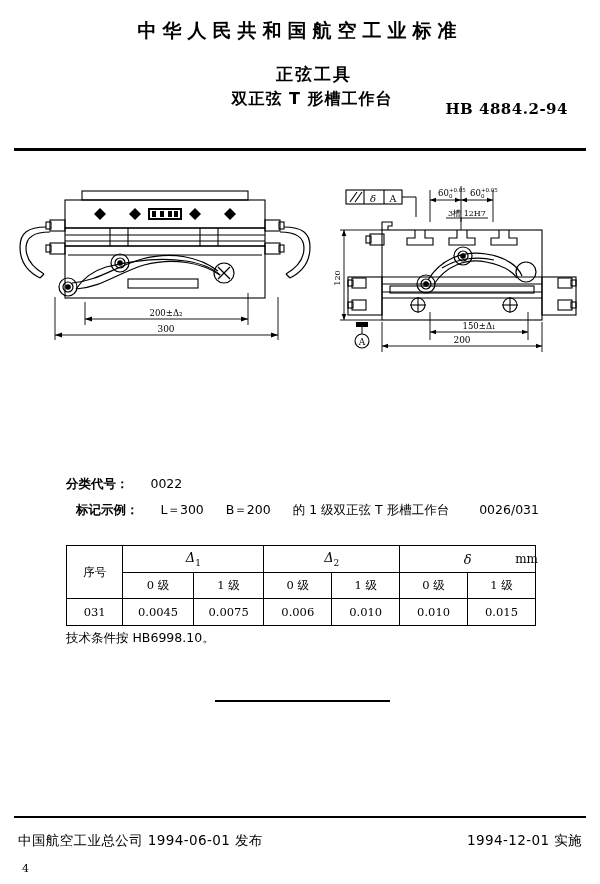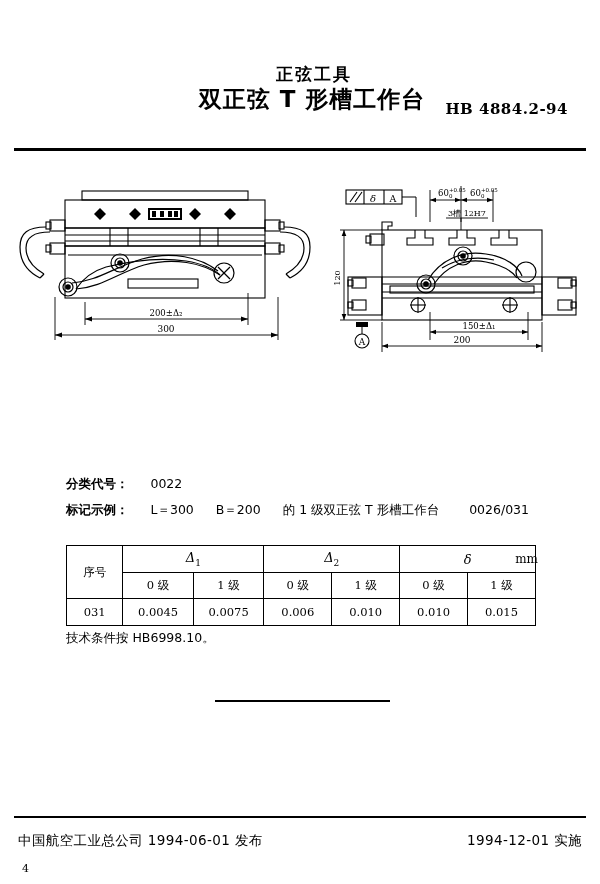--- a/index.html
+++ b/index.html
@@ -40,21 +40,21 @@
     text-align: center;
   }
   .title-line1 {
     font-size: 17px;
     font-weight: bold;
     letter-spacing: 2px;
     line-height: 24px;
     padding-left: 28px;
   }
   .title-line2 {
-    font-size: 23px;
+    font-size: 16px;
     font-weight: bold;
     letter-spacing: 1px;
     line-height: 26px;
     margin-left: 24px;
   }
   .std-number {
     position: absolute;
     top: 100px;
     right: 32px;
     font-size: 15px;
@@ -95,21 +95,21 @@
   #drawing-right { left: 330px; top: 172px; }
 
   
   .spec-line {
     position: absolute;
     font-size: 12.5px;
     font-family: "DejaVu Sans", "Liberation Sans", sans-serif;
     white-space: nowrap;
   }
   #classification-line { left: 66px; top: 476px; }
-  #marking-line        { left: 66px; top: 502px; text-align: right; }
+  #marking-line        { left: 76px; top: 502px; text-align: right; }
   .spec-label { font-weight: bold; }
   .spec-gap-s { display: inline-block; width: 14px; }
   .spec-gap-m { display: inline-block; width: 22px; }
 
   .unit-label {
     position: absolute;
     top: 528px;
     right: 62px;
     font-size: 12px;
     font-family: "DejaVu Serif", "Liberation Serif", serif;
@@ -180,20 +180,21 @@
 
   svg text {
     font-family: "DejaVu Serif", "Liberation Serif", serif;
   }
 </style>
 </head>
 <body>
 
 <div class="page">
 
+  <div class="std-org">中华人民共和国航空工业标准</div>
 
   <div class="title-block">
     <div class="title-line1">正弦工具</div>
     <div class="title-line2">双正弦 T 形槽工作台</div>
   </div>
 
   <div class="std-number">HB 4884.2-94</div>
 
   <div class="rule-header"></div>
 

